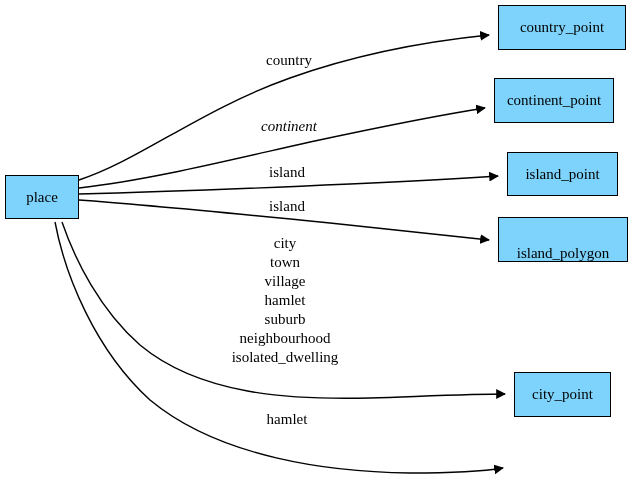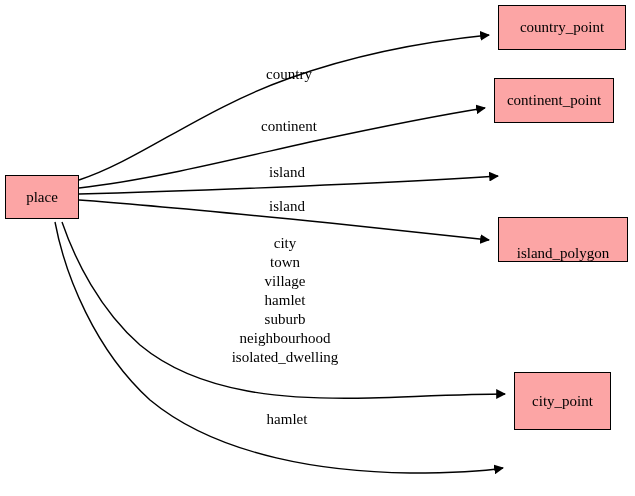--- a/index.html
+++ b/index.html
@@ -20,21 +20,21 @@
     position: absolute;
     left: 0;
     top: 0;
     width: 635px;
     height: 496px;
   }
   .node-box {
     position: absolute;
     box-sizing: border-box;
     border: 1px solid #000000;
-    background: #fca5a5;
+    background: #7dd3fc;
     display: flex;
     align-items: center;
     justify-content: center;
     color: #000000;
     font-size: 15px;
     line-height: 1;
     white-space: nowrap;
   }
   .edge-label {
     position: absolute;
@@ -76,33 +76,36 @@
   </div>
 
   <div class="node-box" style="left:498px; top:5px; width:128px; height:45px;">
     <span>country_point</span>
   </div>
 
   <div class="node-box" style="left:494px; top:78px; width:120px; height:45px;">
     <span>continent_point</span>
   </div>
 
+  <div class="node-box" style="left:507px; top:152px; width:111px; height:44px;">
+    <span>island_point</span>
+  </div>
 
   <div class="node-box" style="left:498px; top:217px; width:130px; height:45px;align-items:flex-end;">
     <span>island_polygon</span>
   </div>
 
-  <div class="node-box" style="left:514px; top:372px; width:97px; height:58px;">
+  <div class="node-box" style="left:514px; top:372px; width:97px; height:45px;">
     <span>city_point</span>
   </div>
 
 
-  <div class="edge-label" style="left:289px; top:74px;">country</div>
+  <div class="edge-label" style="left:289px; top:60px;">country</div>
 
-  <div class="edge-label" style="left:289px; top:126px;">continent</div>
+  <div class="edge-label" style="left:289px; top:126px;font-style:italic;">continent</div>
 
   <div class="edge-label" style="left:287px; top:172px;">island</div>
 
   <div class="edge-label" style="left:287px; top:206px;">island</div>
 
   <div class="edge-label multi" style="left:285px; top:300px;">city
 town
 village
 hamlet
 suburb

